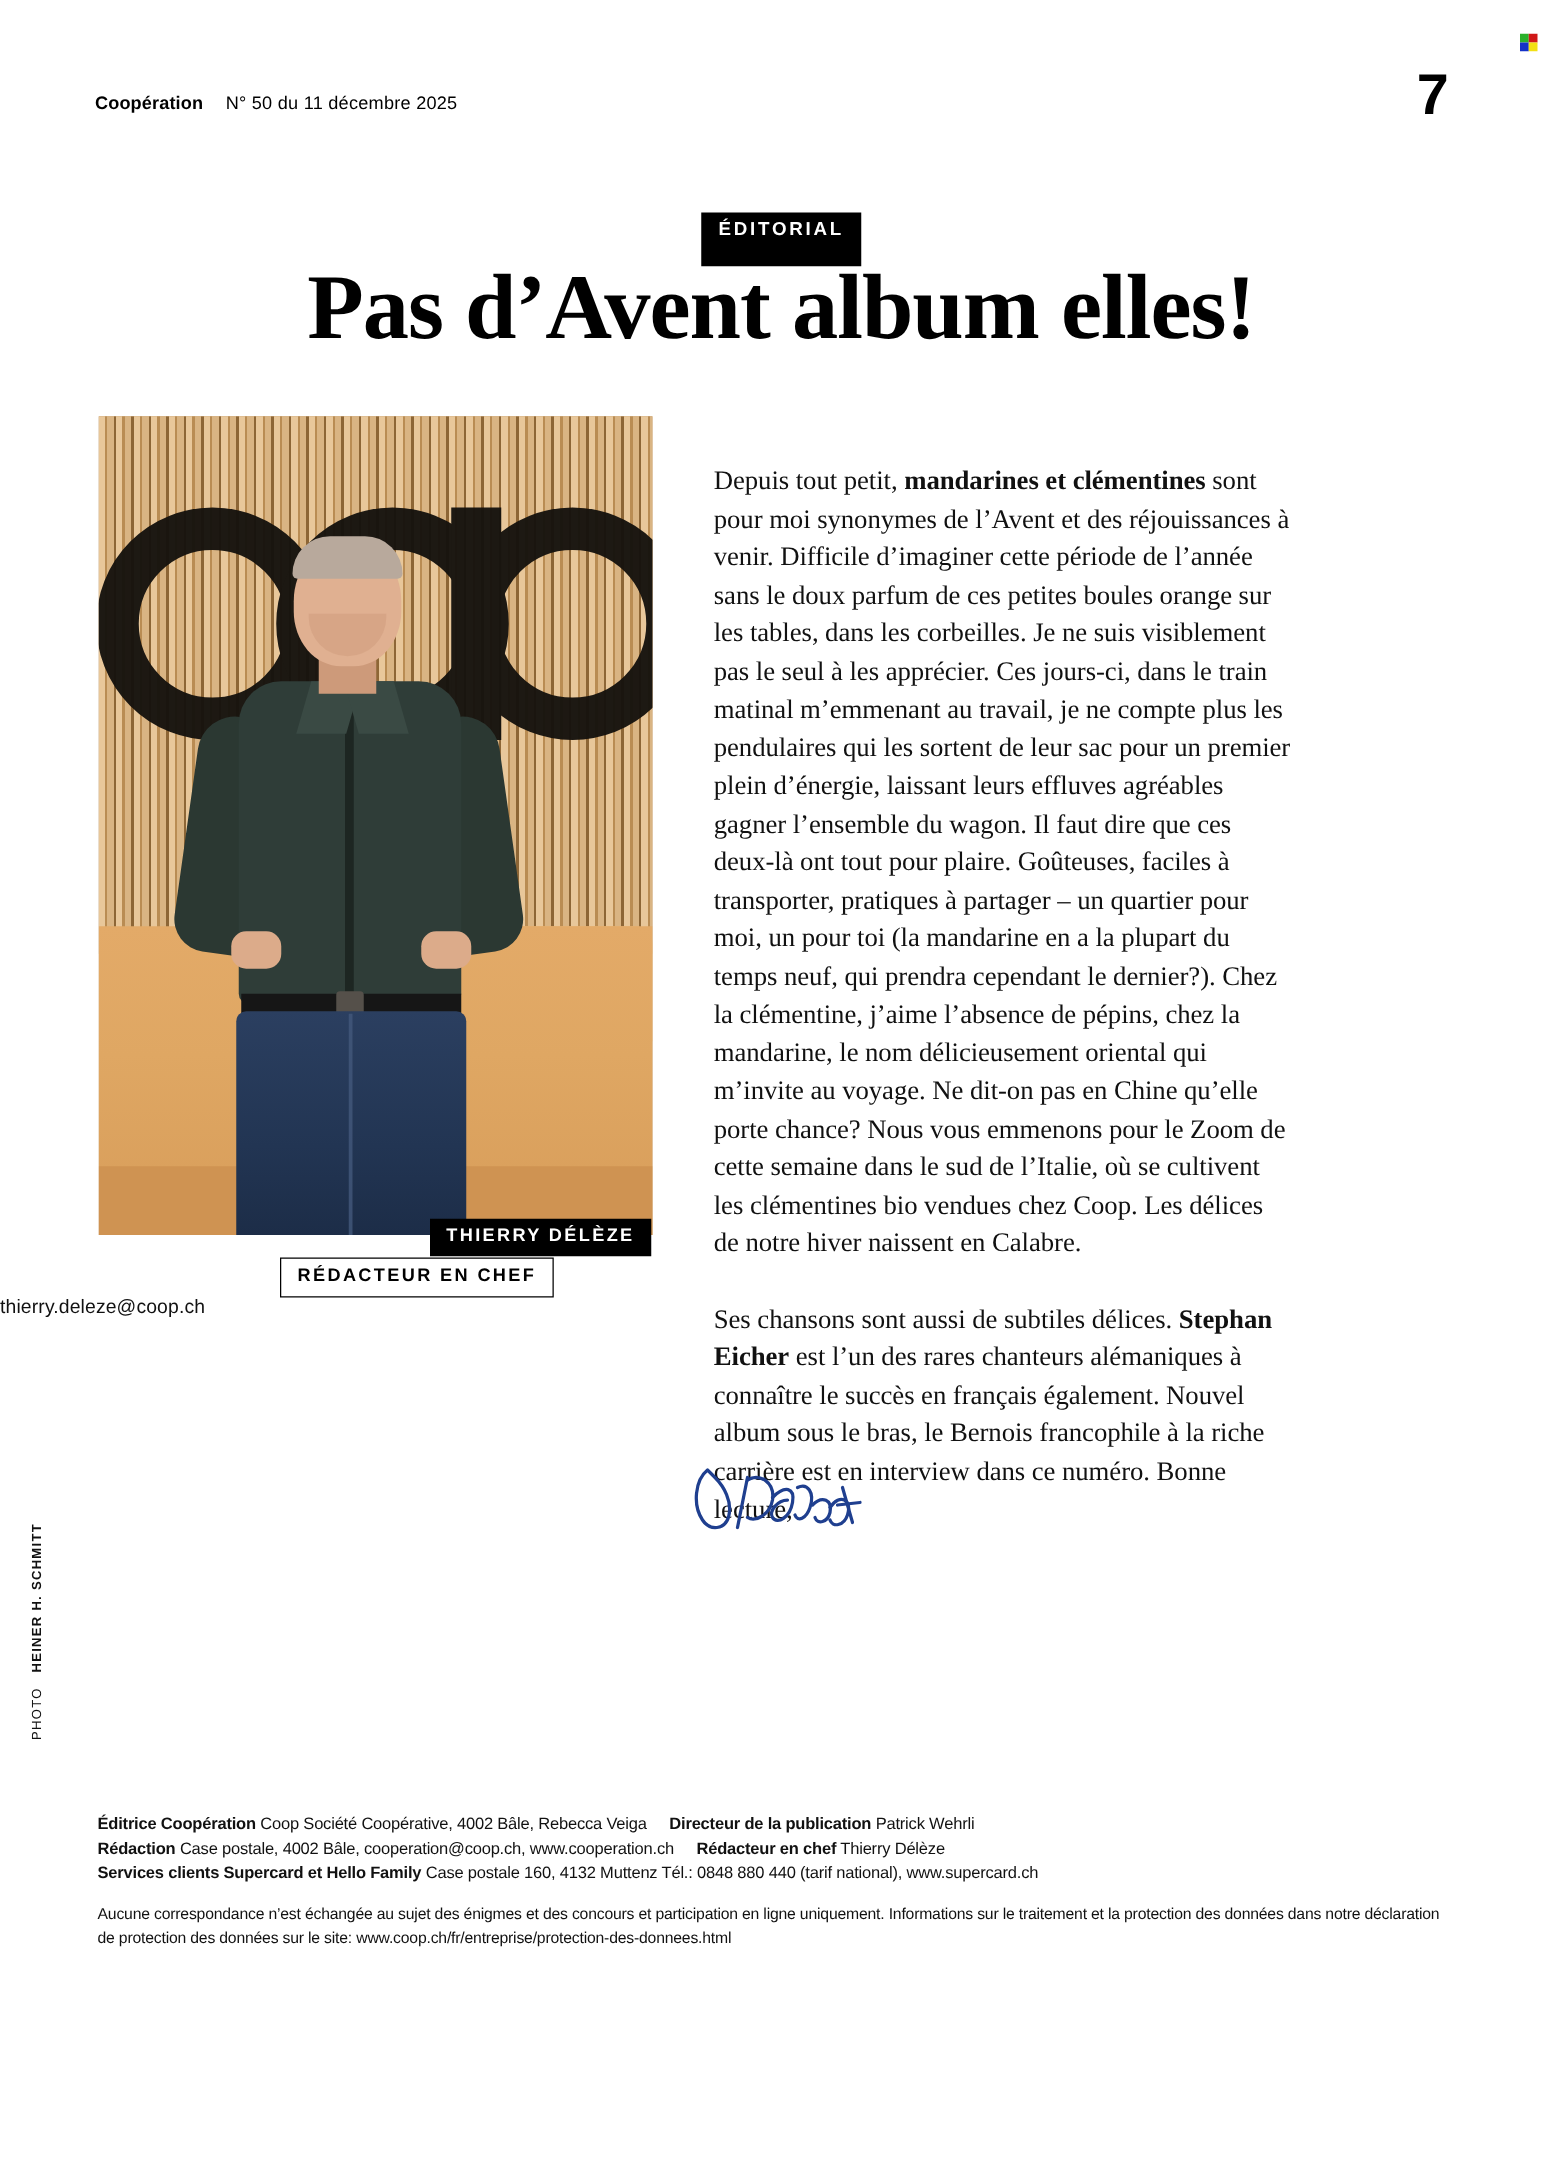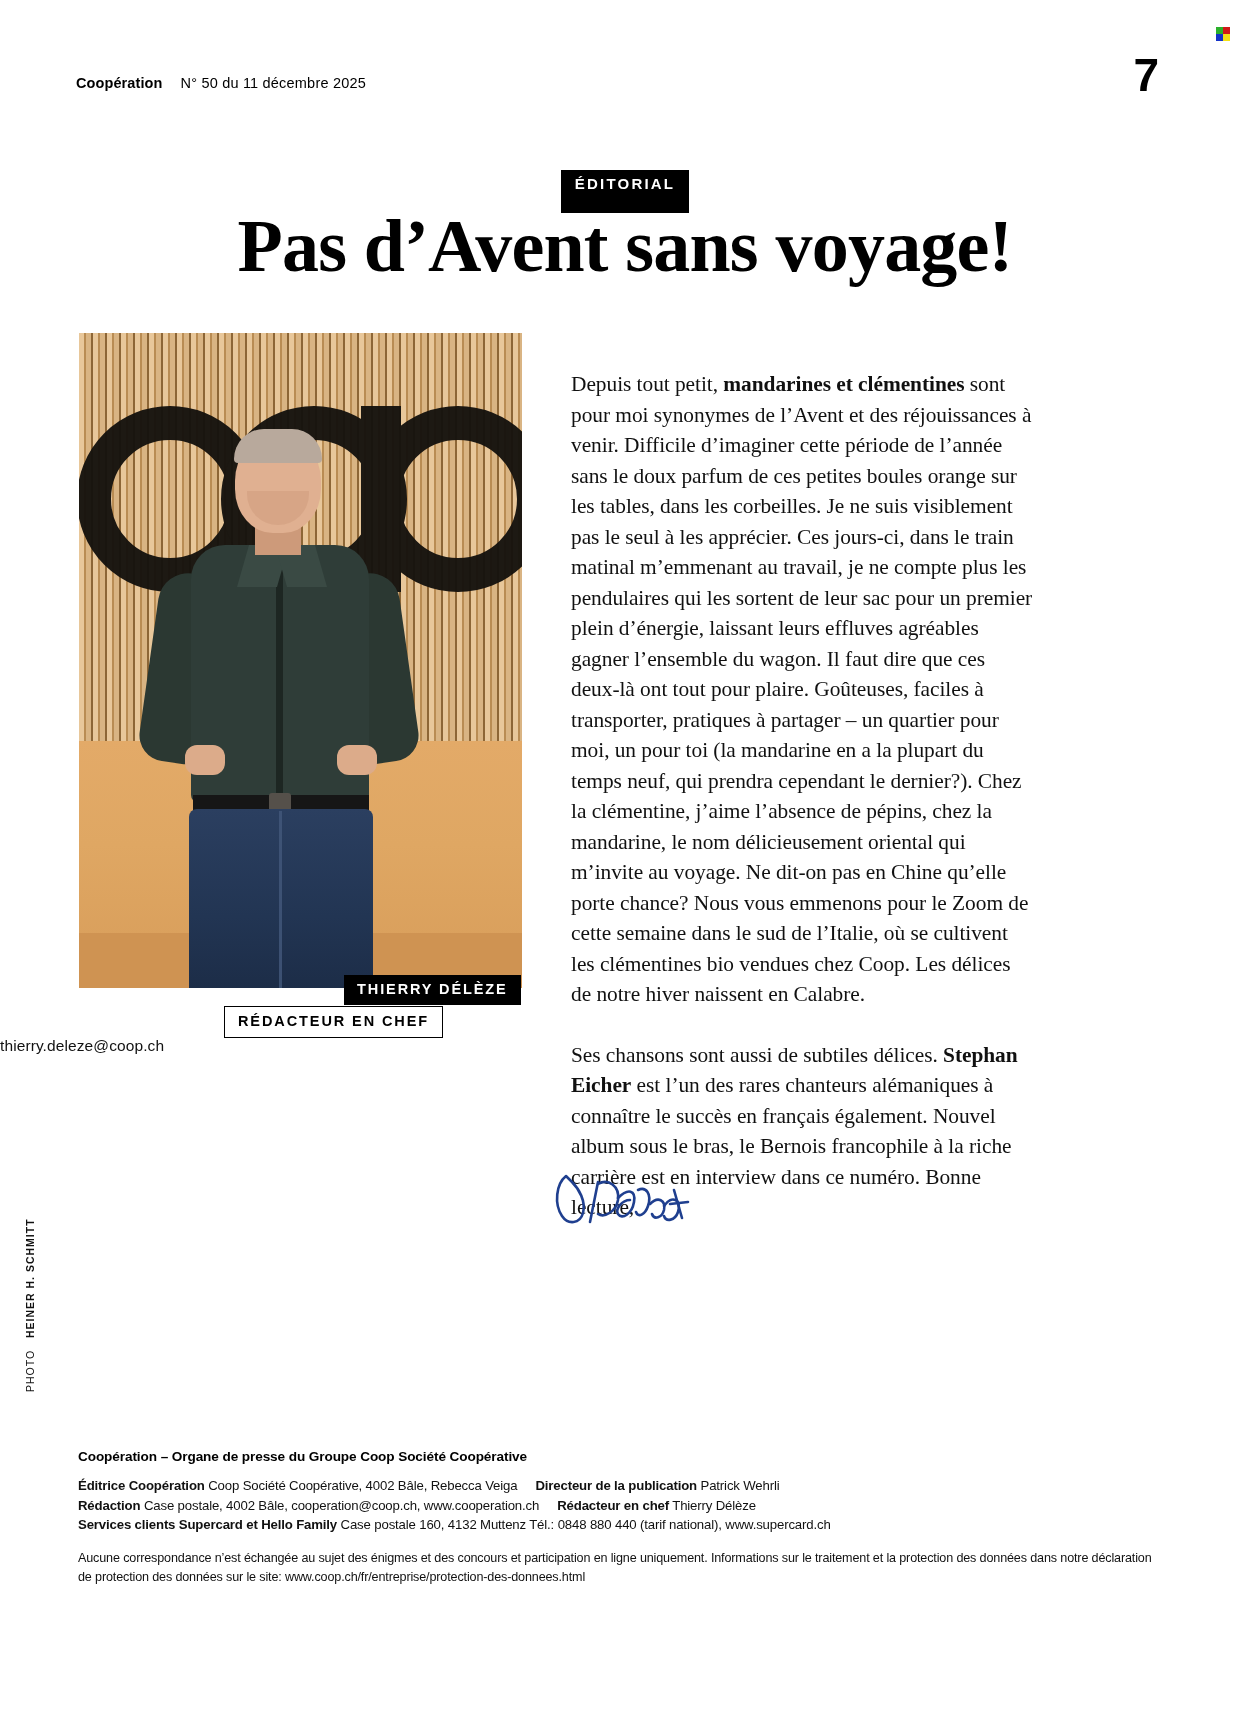--- a/index.html
+++ b/index.html
@@ -392,21 +392,21 @@
   <i style="background: rgb(43, 176, 43);"></i>
   <i style="background: rgb(208, 24, 24);"></i>
   <i style="background: rgb(20, 50, 200);"></i>
   <i style="background: rgb(242, 224, 20);"></i>
 </div>
 
 <div class="kicker-wrap">
   <span class="kicker">ÉDITORIAL</span>
 </div>
 
-<h1 class="headline">Pas d’Avent sans voyage!</h1>
+<h1 class="headline">Pas d’Avent album elles!</h1>
 
 <div class="photo-block">
   <div class="photo">
     <div class="slats"></div>
     <div class="coop-logo-bg">
       <div class="coop-ring r1"></div>
       <div class="coop-ring r2"></div>
       <div class="coop-ring r3"></div>
       <div class="coop-bar"></div>
     </div>
@@ -463,20 +463,19 @@
   </g>
 </svg>
 
 <div class="photo-credit">
   <span class="pc-label">PHOTO</span>
   <span>&nbsp;</span>
   <span class="pc-name">HEINER H. SCHMITT</span>
 </div>
 
 <div class="impressum">
-  <div class="imp-lead">Coopération – Organe de presse du Groupe Coop Société Coopérative</div>
   <div id="imp-lines">
       <div class="imp-line"><b>Éditrice Coopération</b><span> Coop Société Coopérative, 4002 Bâle, Rebecca Veiga</span><span class="imp-gap"></span><b>Directeur de la publication</b><span> Patrick Wehrli</span></div>
       <div class="imp-line"><b>Rédaction</b><span> Case postale, 4002 Bâle, cooperation@coop.ch, www.cooperation.ch</span><span class="imp-gap"></span><b>Rédacteur en chef</b><span> Thierry Délèze</span></div>
       <div class="imp-line"><b>Services clients Supercard et Hello Family</b><span> Case postale 160, 4132 Muttenz Tél.: 0848 880 440 (tarif national), www.supercard.ch</span></div>
     </div>
   <div class="imp-note">Aucune correspondance n’est échangée au sujet des énigmes et des concours et participation en ligne uniquement. Informations sur le traitement et la protection des données dans notre déclaration de protection des données sur le site: www.coop.ch/fr/entreprise/protection-des-donnees.html</div>
 </div>
 
 </body></html>

